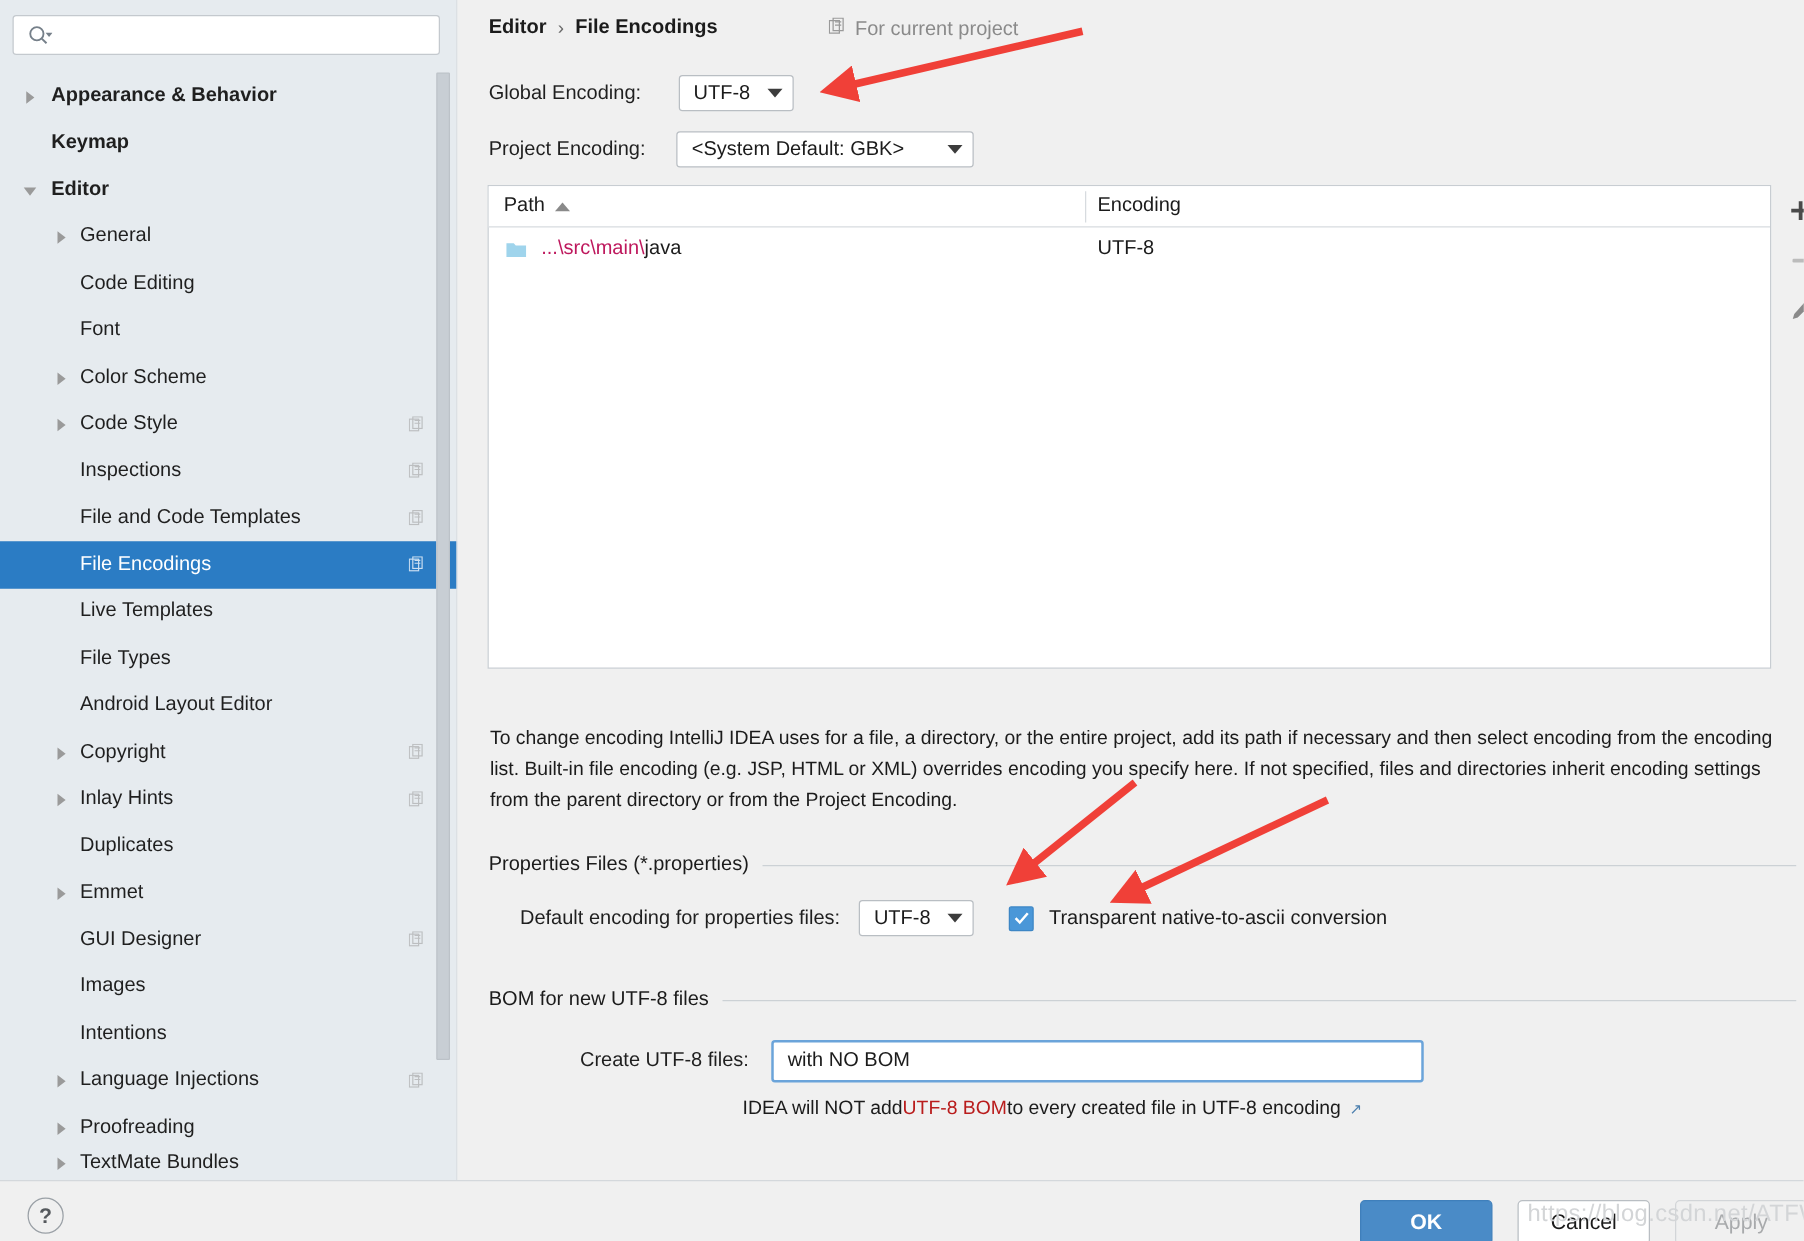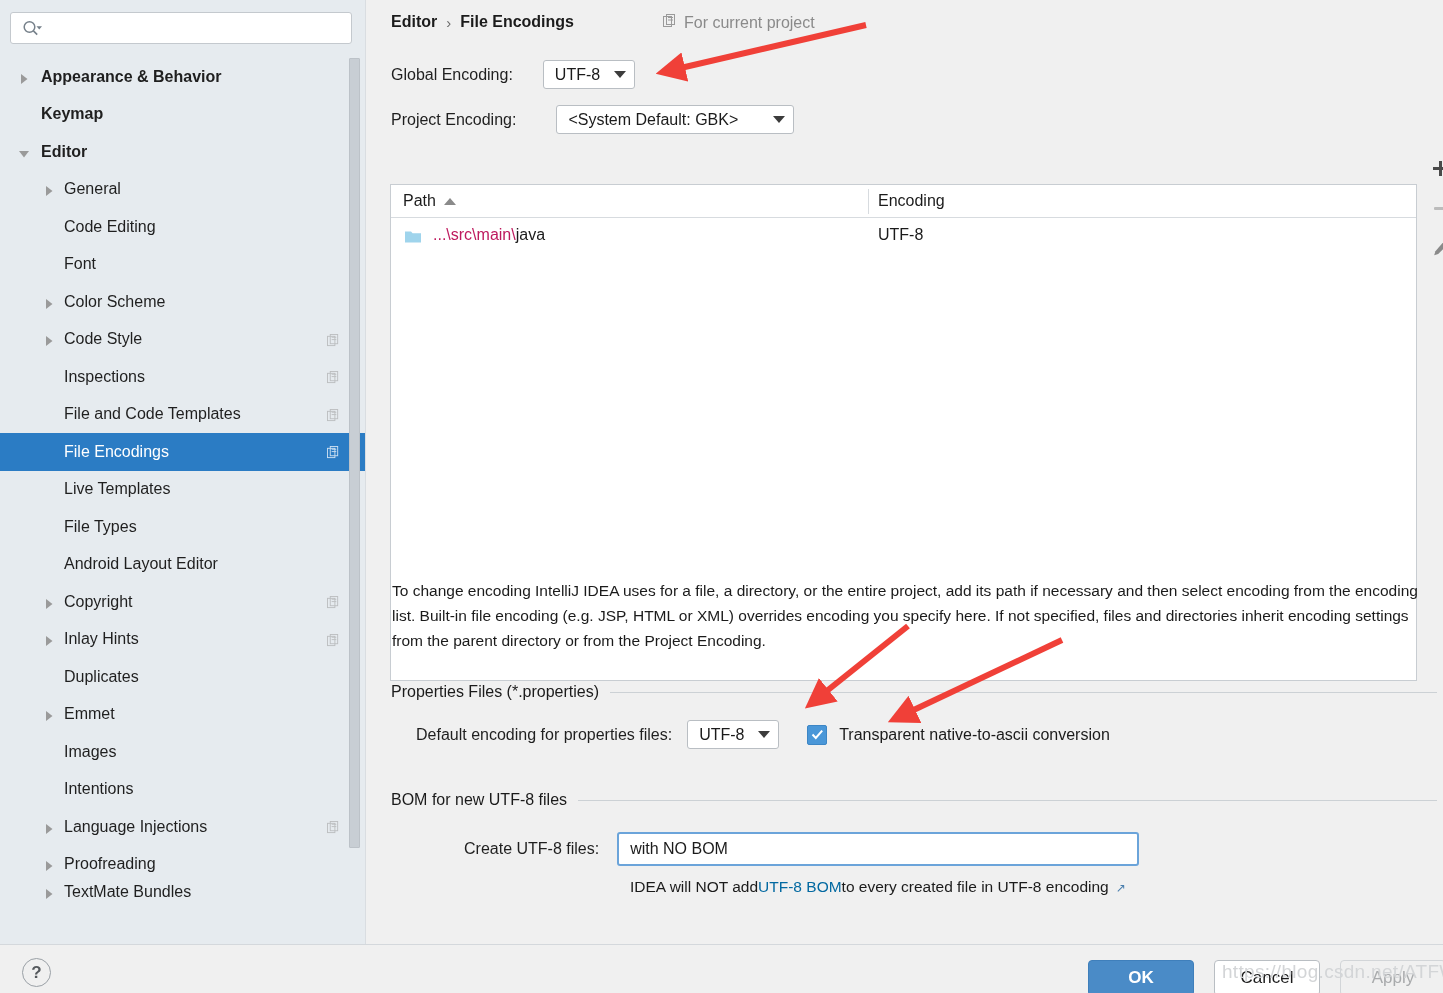--- a/index.html
+++ b/index.html
@@ -95,22 +95,22 @@
     cursor: default;
   }
   .combo .caret {
     width: 0; height: 0; margin-left: 10px;
     border-left: 6px solid transparent; border-right: 6px solid transparent;
     border-top: 7px solid #3c3c3c;
   }
 
   
   #table {
-    position: absolute; left: 24px; top: 148px; width: 1027px; height: 497px;
-    background: #ffffff; border: 1px solid #c8cdd2; margin-top: 36px;
+    position: absolute; left: 24px; top: 148px; width: 1027px; height: 387px;
+    background: #ffffff; border: 1px solid #c8cdd2;
   }
   #table-head {
     position: relative; height: 33px; background: #ffffff;
     border-bottom: 1px solid #d7dbdf;
     font-size: 16px; color: #1b1b1b;
   }
   #table-head .col1 { position: absolute; left: 12px; top: 7px; display: flex; align-items: center; gap: 8px; }
   #table-head .col2 { position: absolute; left: 487px; top: 7px; }
   #table-head .vdiv { position: absolute; left: 477px; top: 4px; width: 1px; height: 25px; background: #d7dbdf; }
   #table-head .sortarrow {
@@ -152,23 +152,23 @@
 
   #bom-combo {
     width: 522px; height: 34px;
     display: flex; align-items: center; justify-content: space-between;
     background: #ffffff; border: 2px solid #6ba4da; border-radius: 3px;
     padding: 0 11px; font-size: 16px; color: #1b1b1b;
   }
   #bom-note {
     position: absolute; left: 228px; top: 878px;
     font-size: 15.5px; color: #1b1b1b;
-    display: flex; align-items: baseline; gap: 0; margin-left: 36px;
-  }
-  .link { color: #0369a1; }
+    display: flex; align-items: baseline; gap: 0;
+  }
+  .link { color: #b91c1c; }
   .ext-arrow { color: #4b7fae; font-size: 12px; margin-left: 7px; }
 
   
   #bottom-bar {
     position: absolute; left: 0; top: 944px; width: 1443px; height: 49px;
     background: #f0f0f0; border-top: 1px solid #d4d8dc;
   }
   #help-btn {
     position: absolute; left: 22px; top: 958px;
     width: 29px; height: 29px; border-radius: 50%;
@@ -324,20 +324,29 @@
         <div class="tree-row level1">
           <span class="tlabel">Duplicates</span>
         </div>
         <div class="tree-row level1">
           <span class="arrow"><svg width="12" height="12" viewBox="0 0 12 12">
               <polygon points="3,1 9.5,6 3,11" fill="#9a9a9a"></polygon>
             </svg></span>
           <span class="tlabel">Emmet</span>
         </div>
         <div class="tree-row level1">
+          <span class="tlabel">GUI Designer</span>
+          <span class="dupicon"><svg width="13" height="13" viewBox="0 0 14 14">
+              <rect x="0.5" y="2.5" width="8" height="10" fill="none" stroke="#9a9a9a" stroke-width="1"></rect>
+              <rect x="3.5" y="0.5" width="8" height="10" fill="none" stroke="#9a9a9a" stroke-width="1"></rect>
+              <line x1="5" y1="3.5" x2="10" y2="3.5" stroke="#9a9a9a" stroke-width="1"></line>
+              <line x1="5" y1="6" x2="10" y2="6" stroke="#9a9a9a" stroke-width="1"></line>
+            </svg></span>
+        </div>
+        <div class="tree-row level1">
           <span class="tlabel">Images</span>
         </div>
         <div class="tree-row level1">
           <span class="tlabel">Intentions</span>
         </div>
         <div class="tree-row level1">
           <span class="arrow"><svg width="12" height="12" viewBox="0 0 12 12">
               <polygon points="3,1 9.5,6 3,11" fill="#9a9a9a"></polygon>
             </svg></span>
           <span class="tlabel">Language Injections</span>
@@ -392,21 +401,21 @@
     <div class="field-row" style="left:25px; top:60px;">
       <span class="field-label">Global Encoding:</span>
       <span class="combo" style="margin-left:30px; min-width:92px;">
         <span>UTF-8</span>
         <span class="caret"></span>
       </span>
     </div>
 
     <div class="field-row" style="left:25px; top:105px;">
       <span class="field-label">Project Encoding:</span>
-      <span class="combo" style="margin-left:40px; min-width:238px;">
+      <span class="combo" style="margin-left:25px; min-width:238px;">
         <span>&lt;System Default: GBK&gt;</span>
         <span class="caret"></span>
       </span>
     </div>
 
     <div id="table">
       <div id="table-head">
         <span class="col1">
           <span>Path</span>
           <span class="sortarrow"></span>

